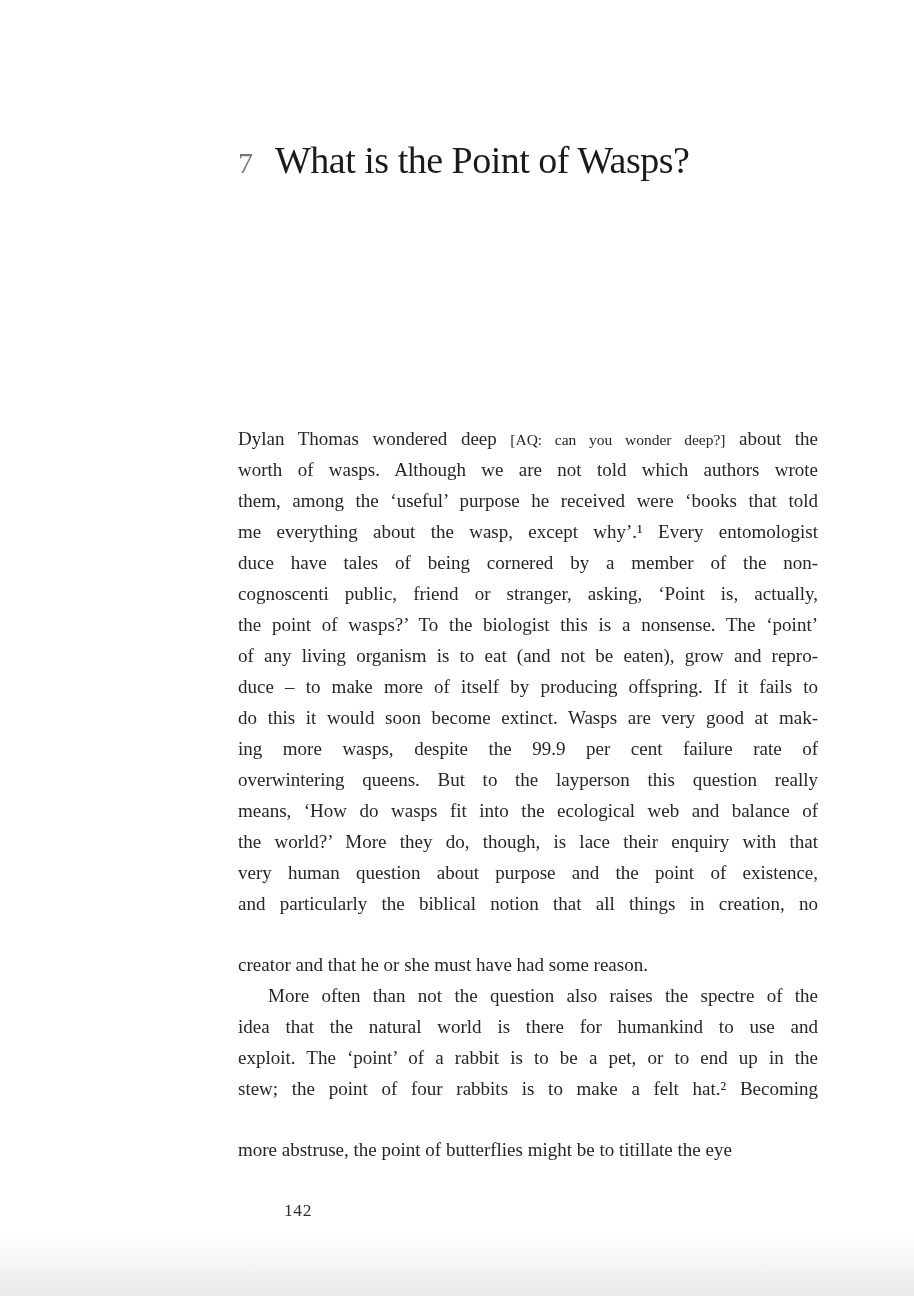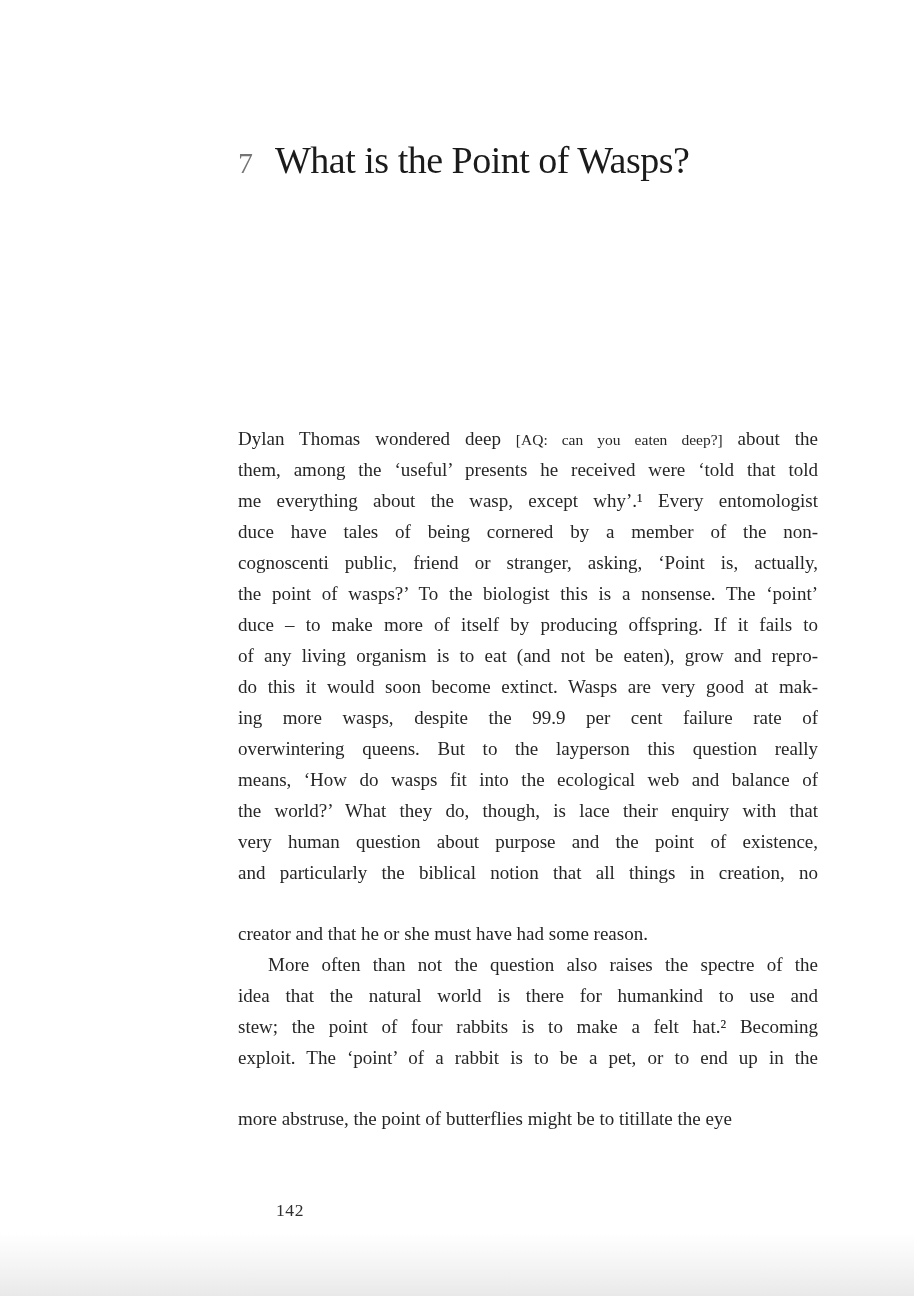--- a/index.html
+++ b/index.html
@@ -55,21 +55,21 @@
   }
   .line.indent {
     text-indent: 30px;
     font-family: Liberation Serif, serif;
   }
   .aq-note {
     font-size: 15.5px;
   }
   .page-number {
     position: absolute;
-    left: 276px;
+    left: 284px;
     top: 1200px;
     font-size: 17.5px;
     letter-spacing: 0.6px;
     color: #2e2e2e;
   }
   .page-bottom-shadow {
     position: absolute;
     left: 0;
     right: 0;
     bottom: 0;
@@ -85,40 +85,41 @@
 <body>
 
 <div class="page">
 
   <div class="chapter-heading">
     <span class="chapter-number">7</span>
     <span class="chapter-title">What is the Point of Wasps?</span>
   </div>
 
   <div class="text-block">
-      <div class="line">Dylan Thomas wondered deep <span class="aq-note">[AQ: can you eaten deep?]</span> about the</div>
-      <div class="line">them, among the ‘useful’ presents he received were ‘told that told</div>
+      <div class="line">Dylan Thomas wondered deep <span class="aq-note">[AQ: can you wonder deep?]</span> about the</div>
+      <div class="line">worth of wasps. Although we are not told which authors wrote</div>
+      <div class="line">them, among the ‘useful’ purpose he received were ‘books that told</div>
       <div class="line">me everything about the wasp, except why’.¹ Every entomologist</div>
       <div class="line">duce have tales of being cornered by a member of the non-</div>
       <div class="line">cognoscenti public, friend or stranger, asking, ‘Point is, actually,</div>
       <div class="line">the point of wasps?’ To the biologist this is a nonsense. The ‘point’</div>
+      <div class="line">of any living organism is to eat (and not be eaten), grow and repro-</div>
       <div class="line">duce – to make more of itself by producing offspring. If it fails to</div>
-      <div class="line">of any living organism is to eat (and not be eaten), grow and repro-</div>
       <div class="line">do this it would soon become extinct. Wasps are very good at mak-</div>
       <div class="line">ing more wasps, despite the 99.9 per cent failure rate of</div>
       <div class="line">overwintering queens. But to the layperson this question really</div>
       <div class="line">means, ‘How do wasps fit into the ecological web and balance of</div>
-      <div class="line">the world?’ What they do, though, is lace their enquiry with that</div>
+      <div class="line">the world?’ More they do, though, is lace their enquiry with that</div>
       <div class="line">very human question about purpose and the point of existence,</div>
       <div class="line">and particularly the biblical notion that all things in creation, no</div>
       <div class="line para-last">creator and that he or she must have had some reason.</div>
       <div class="line indent">More often than not the question also raises the spectre of the</div>
       <div class="line">idea that the natural world is there for humankind to use and</div>
+      <div class="line">exploit. The ‘point’ of a rabbit is to be a pet, or to end up in the</div>
       <div class="line">stew; the point of four rabbits is to make a felt hat.² Becoming</div>
-      <div class="line">exploit. The ‘point’ of a rabbit is to be a pet, or to end up in the</div>
       <div class="line para-last">more abstruse, the point of butterflies might be to titillate the eye</div>
     </div>
 
   <div class="page-number">142</div>
 
   <div class="page-bottom-shadow"></div>
 
 </div>
 
 </body></html>

